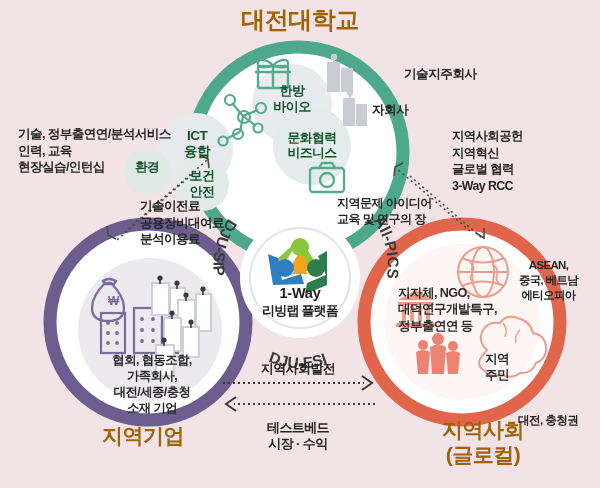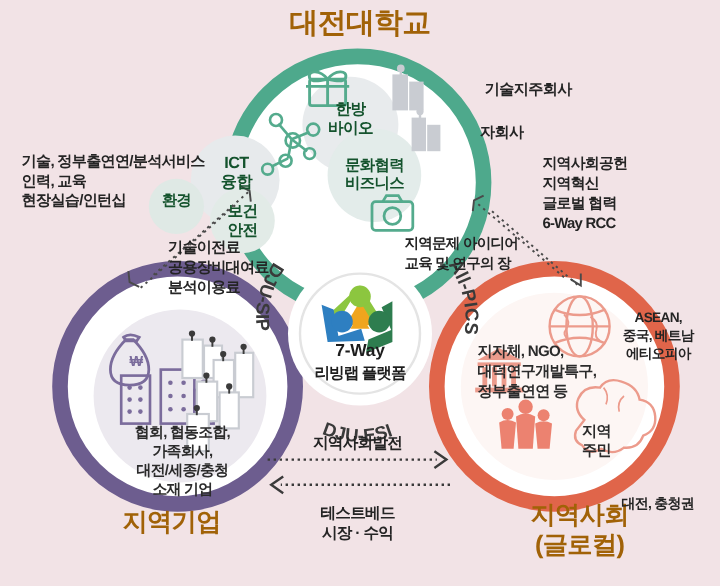--- a/index.html
+++ b/index.html
@@ -55,21 +55,21 @@
   .center-name .l2{font-size:13px;letter-spacing:-0.8px;margin-top:1px;}
 
   .bb-hb  {left:255px;top:83px; width:74px;font-size:13px;}
   .bb-ict {left:164px;top:128px;width:66px;font-size:13.5px;}
   .bb-cul {left:272px;top:130px;width:80px;font-size:12.8px;}
   .bb-env {left:124px;top:160px;width:46px;font-size:12.6px;}
   .bb-saf {left:172px;top:168px;width:60px;font-size:13px;}
 
   .sub-right{font-weight:bold;color:#242424;font-size:12.6px;letter-spacing:-0.5px;}
   #sub-holding{left:356px;top:66px;margin-left:48px;}
-  #sub-child  {left:372px;top:102px;margin-left:28px;}
+  #sub-child  {left:372px;top:102px;}
 </style>
 </head>
 <body>
 
 <div id="stage">
 
   <svg class="abs" width="600" height="488" viewBox="0 0 600 488">
 
     <circle cx="298" cy="152" r="105" fill="#ffffff" stroke="#4ea98c" stroke-width="13"></circle>
 
@@ -287,21 +287,21 @@
   <div class="abs bubtxt bb-cul">문화협력
 비즈니스</div>
   <div class="abs bubtxt bb-env">환경</div>
   <div class="abs bubtxt bb-saf">보건
 안전</div>
 
   <div class="abs sub-right" id="sub-holding">기술지주회사</div>
   <div class="abs sub-right" id="sub-child">자회사</div>
 
   <div class="center-name">
-    <div class="l1">7-Way</div>
+    <div class="l1">1-Way</div>
     <div class="l2">리빙랩 플랫폼</div>
   </div>
 
   <div class="abs celltxt" id="firm-body">협회, 협동조합,
 가족회사,
 대전/세종/충청
 소재 기업</div>
 
   <div class="abs celltxt" id="comm-body">지자체, NGO,
 대덕연구개발특구,
@@ -317,18 +317,18 @@
 인력, 교육
 현장실습/인턴십</div>
   <div class="abs note" id="note-fee">기술이전료
 공용장비대여료
 분석이용료</div>
   <div class="abs note" id="note-idea">지역문제 아이디어
 교육 및 연구의 장</div>
   <div class="abs note" id="note-right">지역사회공헌
 지역혁신
 글로벌 협력
-6-Way RCC</div>
+3-Way RCC</div>
   <div class="abs note" id="note-test">테스트베드
 시장 · 수익</div>
   <div class="abs note" id="note-dev">지역사회발전</div>
 
 </div>
 
 </body></html>

